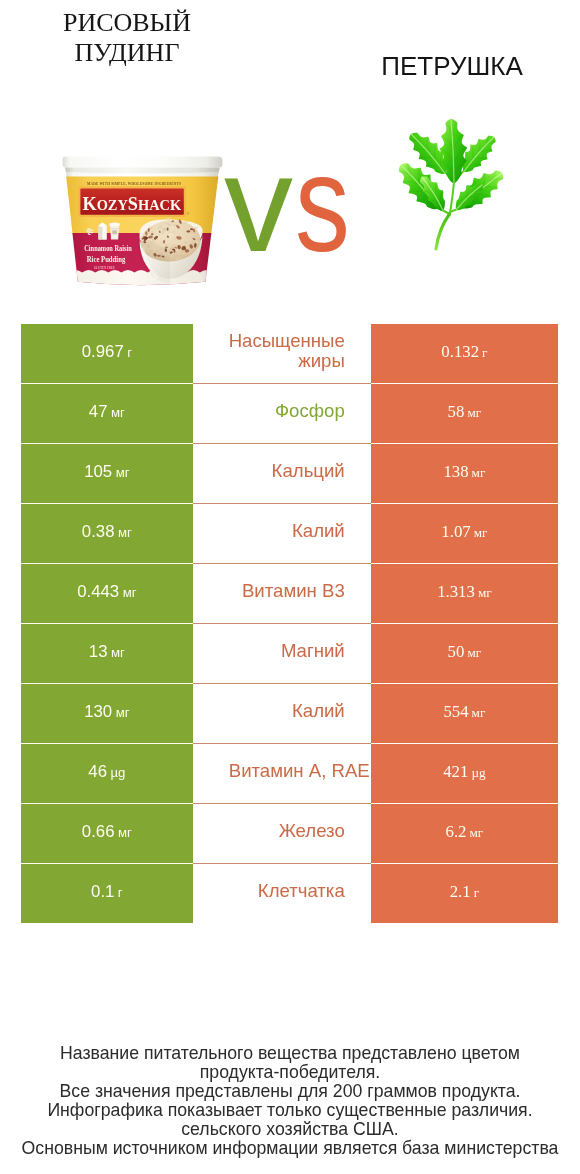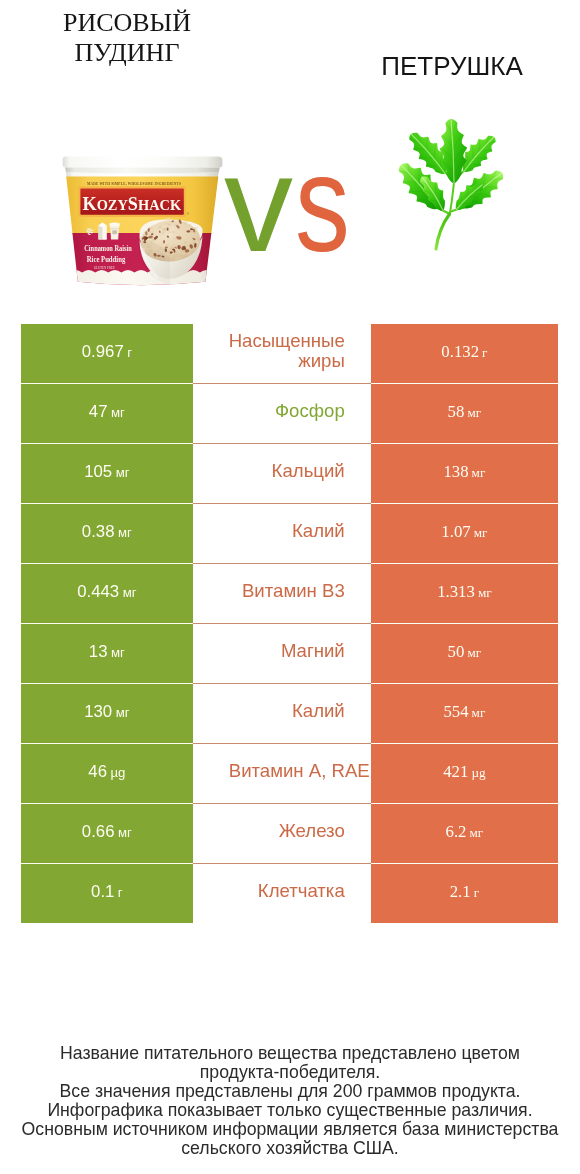--- a/index.html
+++ b/index.html
@@ -533,16 +533,16 @@
           <td class="r"><span class="val">2.1</span> <span class="unit">г</span></td>
         </tr>
       </tbody>
     </table>
 
   <div class="foot" id="foot">
       <div>Название питательного вещества представлено цветом</div>
       <div>продукта-победителя.</div>
       <div>Все значения представлены для 200 граммов продукта.</div>
       <div>Инфографика показывает только существенные различия.</div>
+      <div>сельского хозяйства США.</div>
       <div>Основным источником информации является база министерства</div>
-      <div>сельского хозяйства США.</div>
     </div>
 </div>
 
 </body></html>

